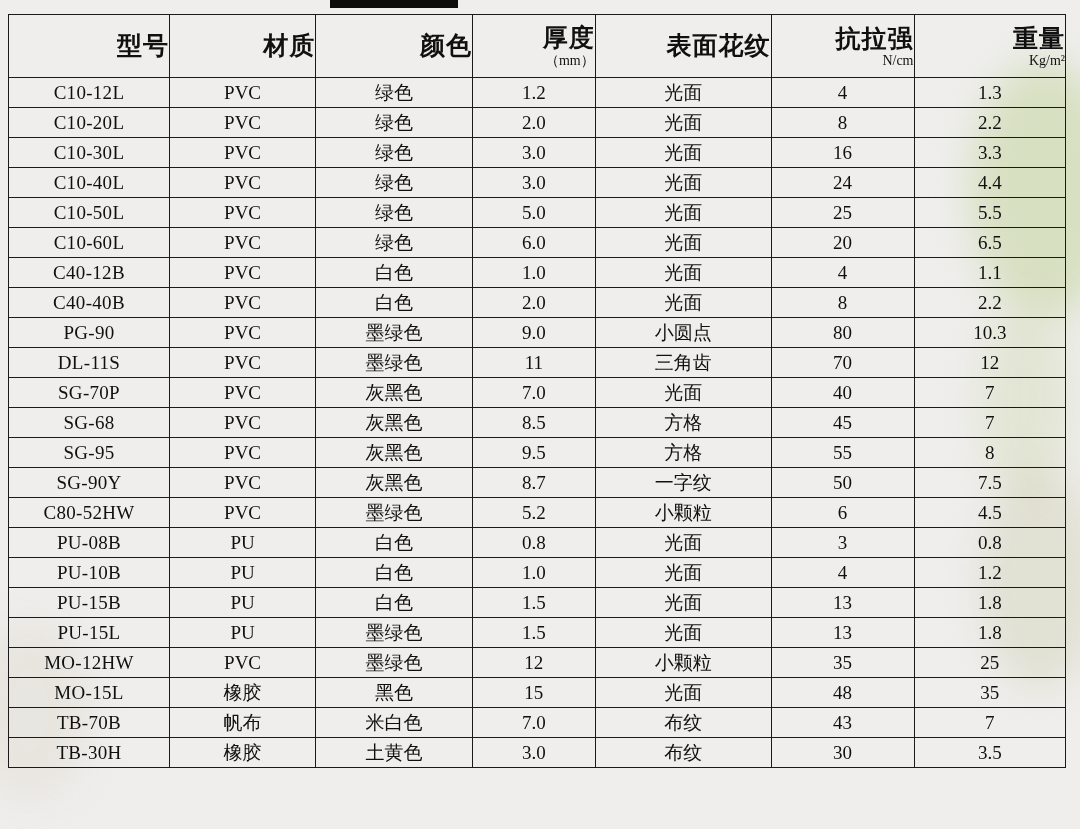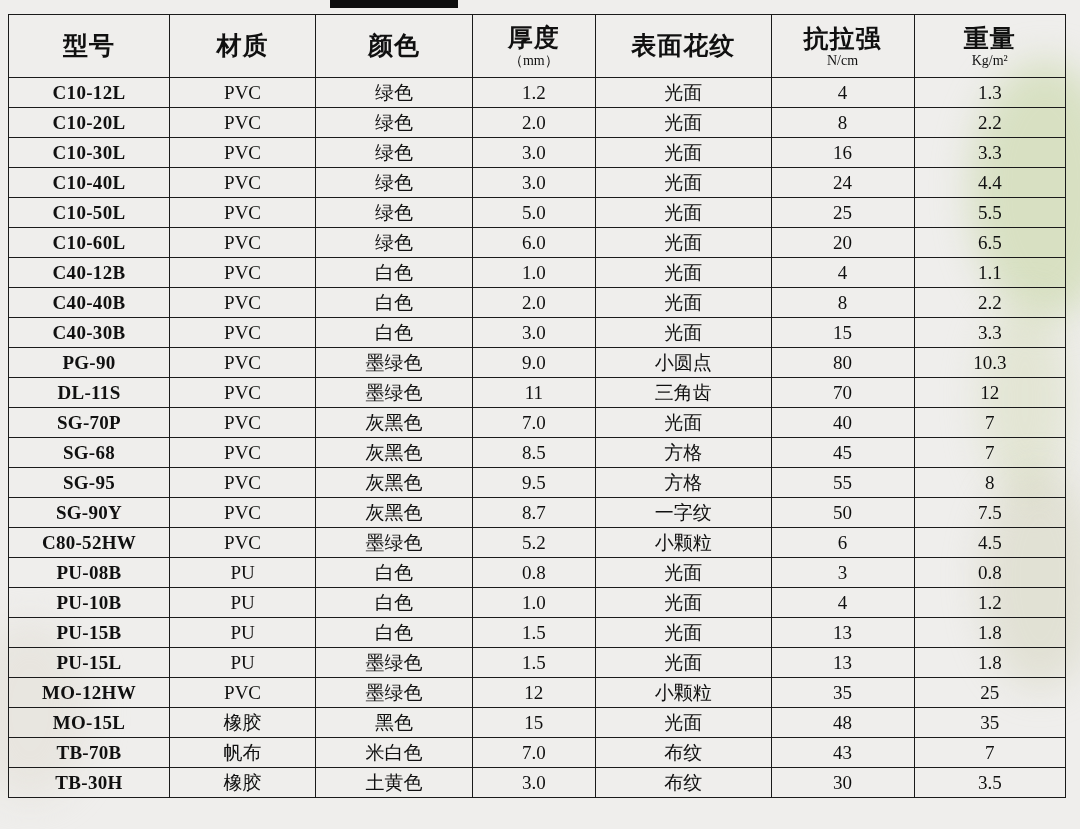--- a/index.html
+++ b/index.html
@@ -67,35 +67,36 @@
     vertical-align: middle;
     color: #101010;
     background: transparent;
   }
   table.spec thead th {
     font-weight: bold;
     font-size: 25px;
     height: 56px;
     letter-spacing: 1px;
     padding: 2px 0 4px;
+    text-align: right;
   }
   table.spec thead th .unit {
     display: block;
     font-size: 14px;
     font-weight: normal;
     letter-spacing: 0;
     margin-top: -2px;
   }
   table.spec tbody td {
     height: 29px;
     font-size: 19px;
     padding: 0;
   }
   td.c-model {
-    font-weight: bold;
+    font-weight: normal;
     font-size: 20px;
     letter-spacing: 0.3px;
   }
   td.c-material, td.c-color, td.c-pattern {
     font-size: 19px;
   }
   td.c-thick, td.c-tensile, td.c-weight {
     font-size: 18px;
   }
   
@@ -208,29 +209,20 @@
         <tr>
           <td class="c-model">C40-40B</td>
           <td class="c-material">PVC</td>
           <td class="c-color">白色</td>
           <td class="c-thick">2.0</td>
           <td class="c-pattern">光面</td>
           <td class="c-tensile">8</td>
           <td class="c-weight">2.2</td>
         </tr>
         <tr>
-          <td class="c-model">C40-30B</td>
-          <td class="c-material">PVC</td>
-          <td class="c-color">白色</td>
-          <td class="c-thick">3.0</td>
-          <td class="c-pattern">光面</td>
-          <td class="c-tensile">15</td>
-          <td class="c-weight">3.3</td>
-        </tr>
-        <tr>
           <td class="c-model">PG-90</td>
           <td class="c-material">PVC</td>
           <td class="c-color">墨绿色</td>
           <td class="c-thick">9.0</td>
           <td class="c-pattern">小圆点</td>
           <td class="c-tensile">80</td>
           <td class="c-weight">10.3</td>
         </tr>
         <tr>
           <td class="c-model">DL-11S</td>

